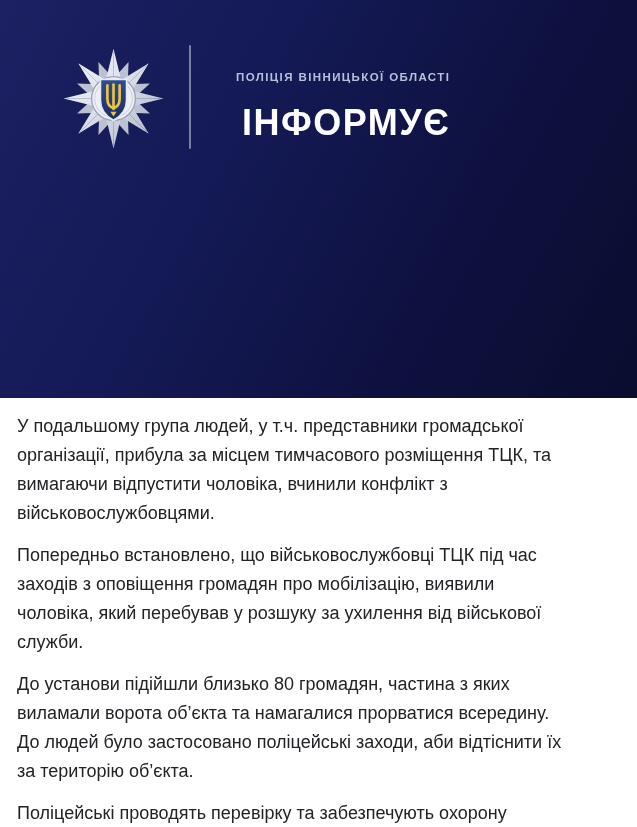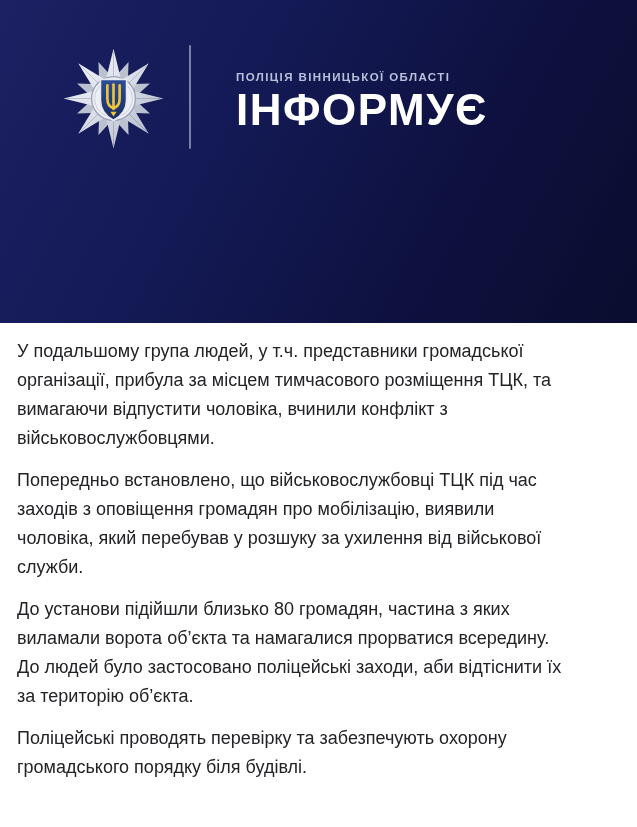--- a/index.html
+++ b/index.html
@@ -14,21 +14,21 @@
   .page {
     width: 637px;
     height: 827px;
     position: relative;
     overflow: hidden;
   }
   
   .banner {
     position: relative;
     width: 637px;
-    height: 323px;
+    height: 398px;
     background: linear-gradient(118deg, #1b2162 0%, #141a56 35%, #0e1140 68%, #0a0d2e 100%);
     overflow: hidden;
   }
   .emblem {
     position: absolute;
     left: 61px;
     top: 46px;
     width: 105px;
     height: 105px;
   }
@@ -48,26 +48,27 @@
     top: 71px;
   }
   .banner-org {
     font-size: 11.5px;
     font-weight: 600;
     letter-spacing: 1.4px;
     color: #b9c0da;
     white-space: nowrap;
   }
   .banner-title {
-    margin-top: 2px;
-    font-size: 44px;
+    margin-top: 19px;
+    font-size: 36px;
     font-weight: 700;
     letter-spacing: 1.5px;
     color: #ffffff;
     white-space: nowrap;
+    text-align: right;
   }
   
   .article {
     padding: 14px 17px 0 17px;
     color: #1d1d1f;
   }
   .headline {
     margin: 0 0 31px 0;
     font-size: 20px;
     line-height: 26px;

